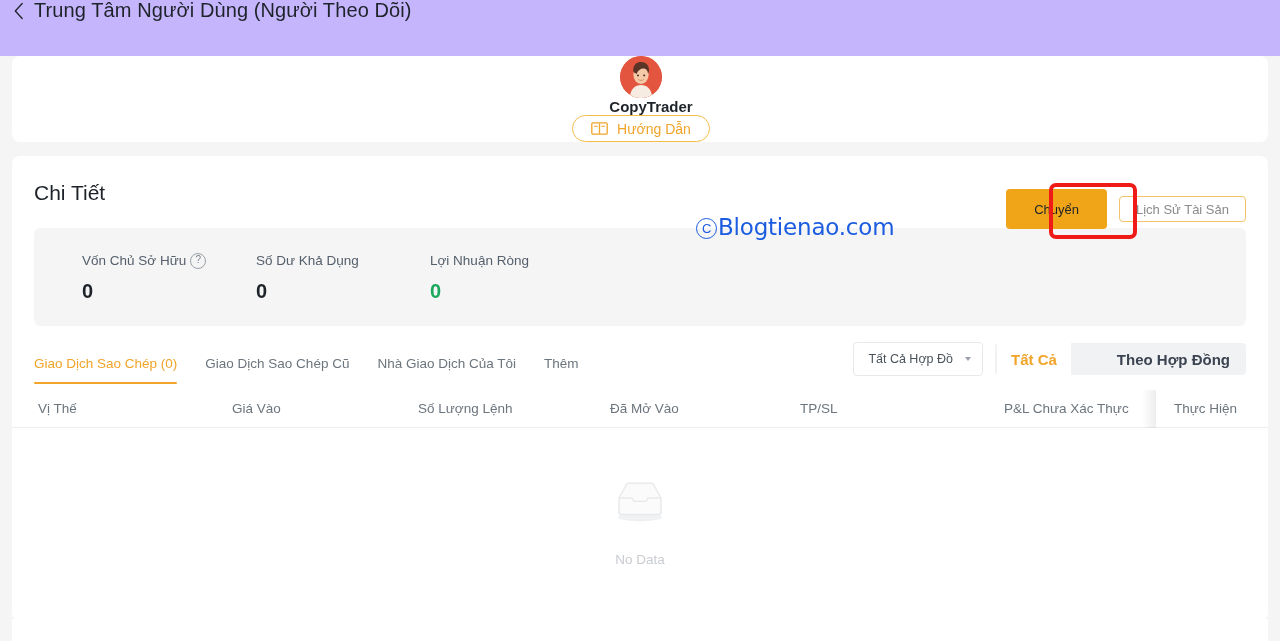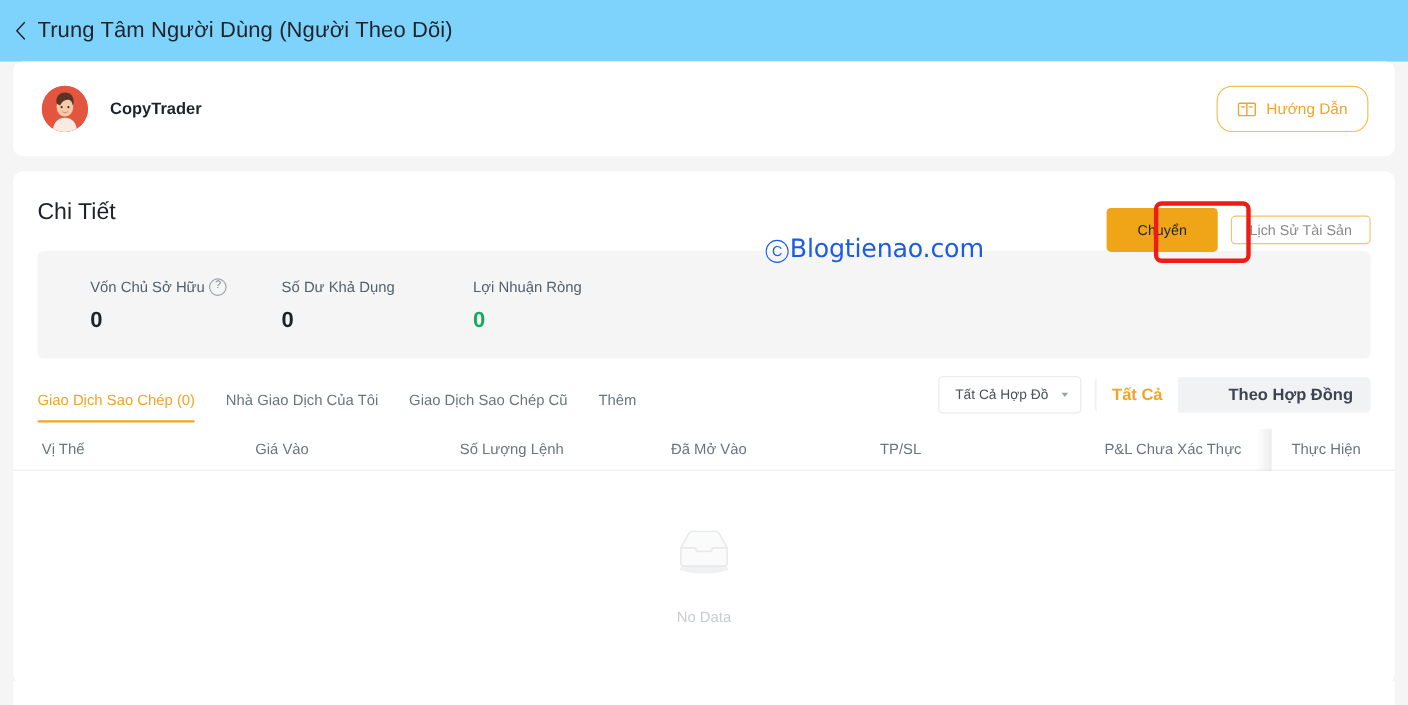--- a/index.html
+++ b/index.html
@@ -13,23 +13,22 @@
     font-family: "Liberation Sans", "DejaVu Sans", sans-serif;
     color: #1e2329;
     overflow: hidden;
     position: relative;
   }
 
   
   .page-header {
     height: 56px;
     display: flex;
-    align-items: center;
     padding: 0 0 0 8px;
-    background: #7dd3fc;
+    background: #c4b5fd;
   }
   .back-chevron {
     width: 22px;
     height: 22px;
     display: flex;
     align-items: center;
     justify-content: center;
     margin-right: 4px;
     cursor: pointer;
   }
@@ -49,20 +48,21 @@
     margin: 0 12px;
   }
 
   
   .profile-card {
     height: 86px;
     display: flex;
     align-items: center;
     padding: 0 24px 0 26px;
     box-sizing: border-box;
+    flex-direction: column;
   }
   .avatar {
     width: 42px;
     height: 42px;
     border-radius: 50%;
     overflow: hidden;
     flex: 0 0 auto;
     background: #e3553f;
     position: relative;
   }
@@ -426,22 +426,22 @@
     </div>
     <div class="stat">
       <div class="stat-label">Lợi Nhuận Ròng</div>
       <div class="stat-value positive">0</div>
     </div>
   </div>
 
   <div class="tabs-row">
     <div class="tabs">
       <div class="tab active">Giao Dịch Sao Chép (0)</div>
+      <div class="tab">Giao Dịch Sao Chép Cũ</div>
       <div class="tab">Nhà Giao Dịch Của Tôi</div>
-      <div class="tab">Giao Dịch Sao Chép Cũ</div>
       <div class="tab">Thêm</div>
     </div>
     <div class="filters">
       <div class="select-box">
         <span>Tất Cả Hợp Đồ</span>
         <span class="caret"></span>
       </div>
       <div class="segmented">
         <div class="seg active">Tất Cả</div>
         <div class="seg inactive">Theo Hợp Đồng</div>

